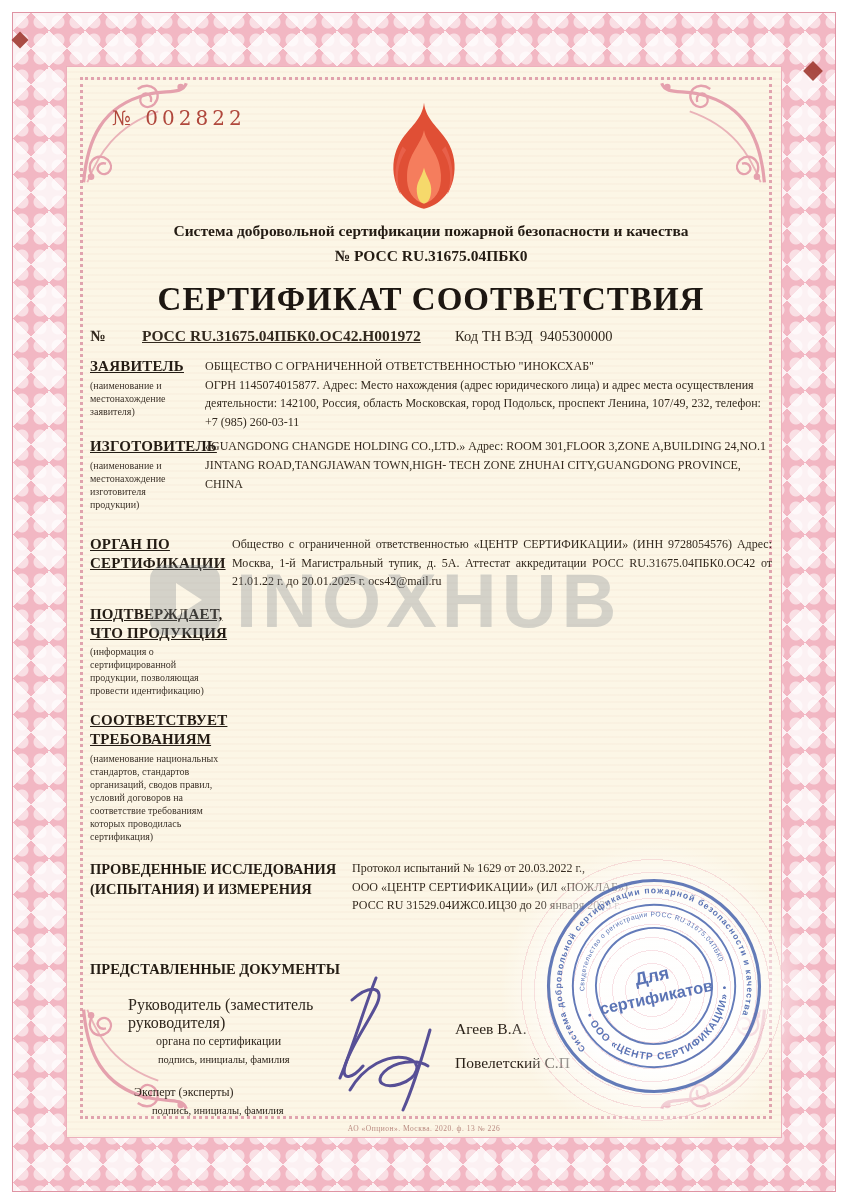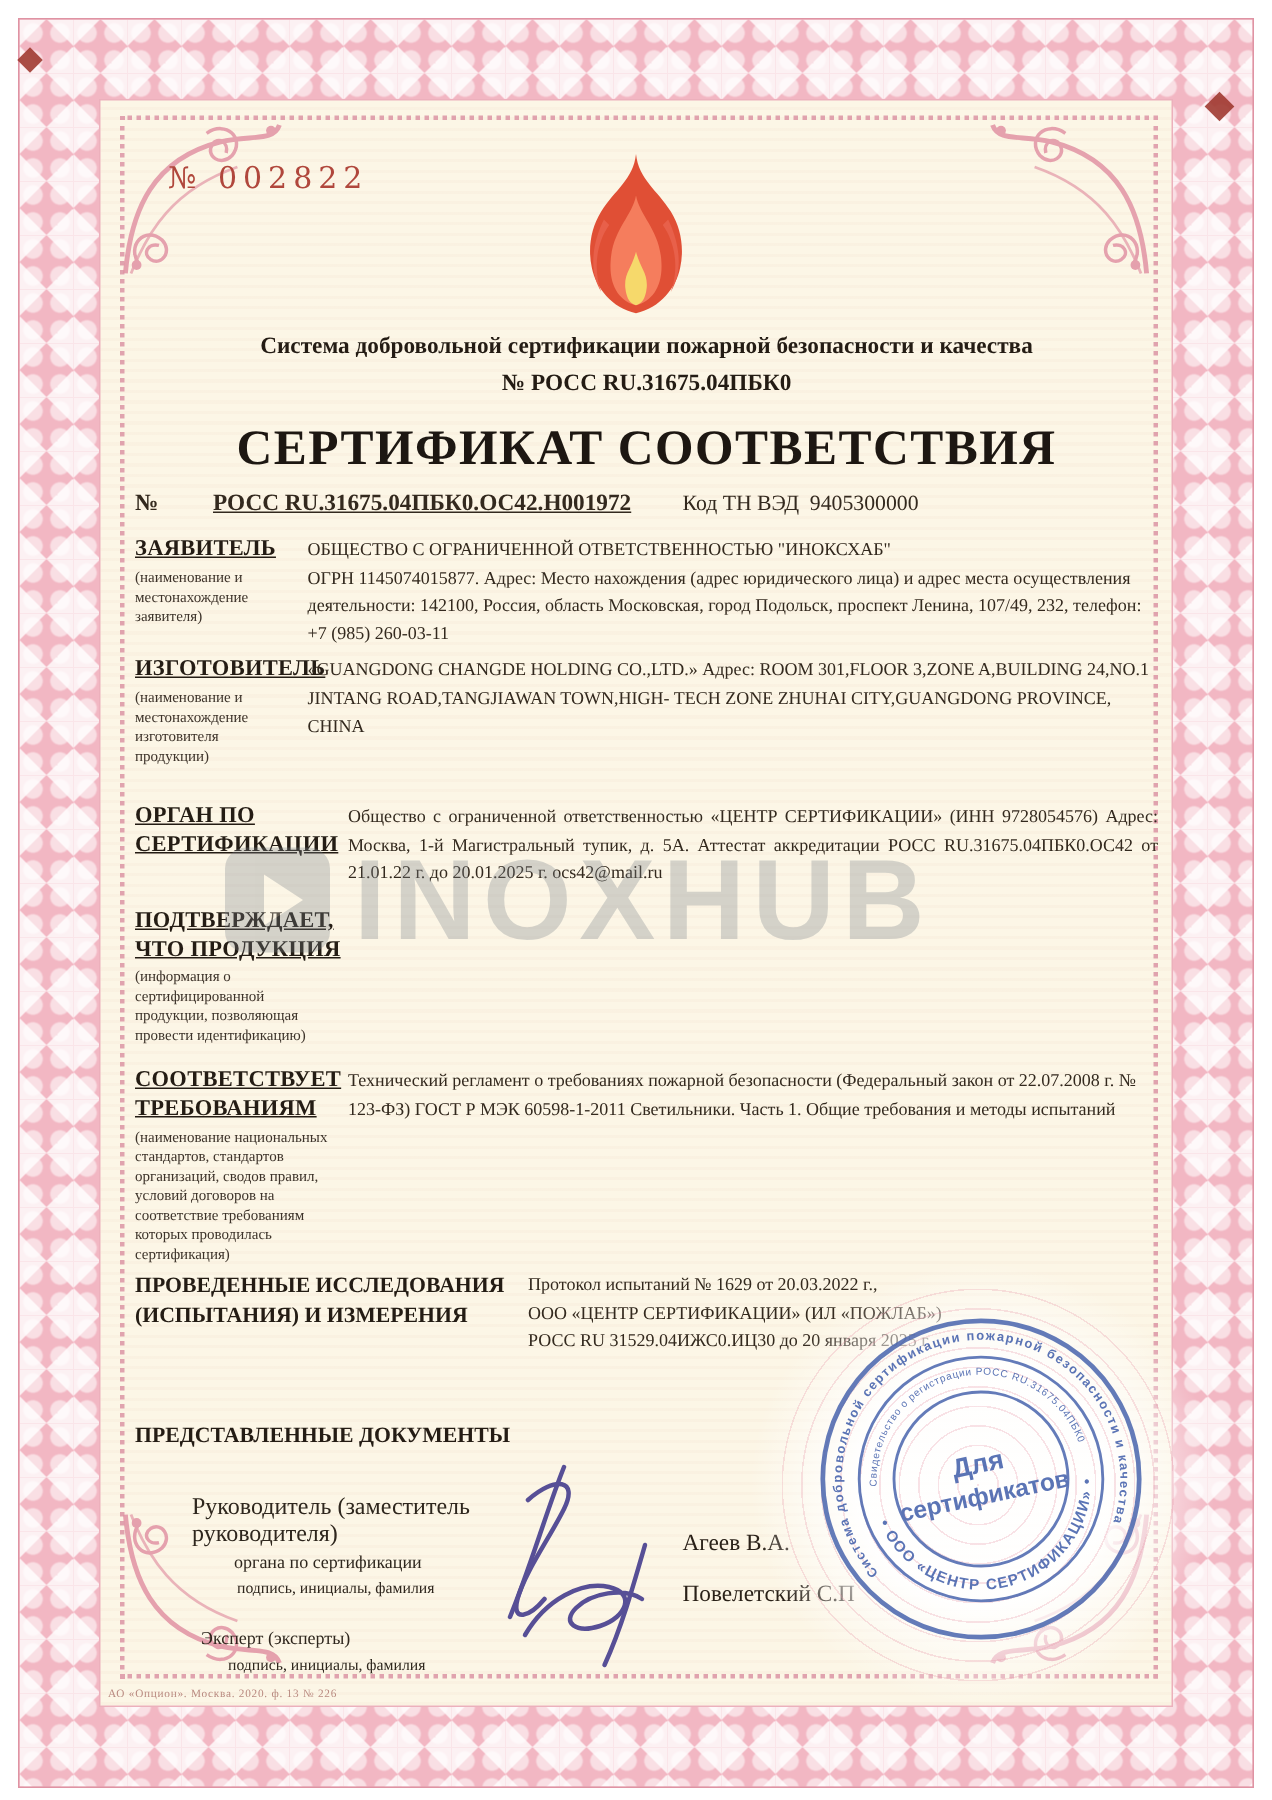--- a/index.html
+++ b/index.html
@@ -47,21 +47,21 @@
   .meta2{margin-top:9px;align-items:flex-end;}
 
   .sec{display:flex;}
   .lab{flex:none;}
   .lab-115{width:115px;}
   .lab-142{width:142px;}
   .lab-h{font-weight:700;font-size:15px;text-decoration:underline;color:#241c14;letter-spacing:.2px;line-height:1.25;}
   .lab-note{font-size:10px;line-height:1.3;color:#3d332a;margin-top:3px;padding-right:10px;}
   .val{flex:1;font-size:12px;line-height:1.55;color:#33291e;}
   .just{text-align:justify;}
-  .m12{margin-top:12px;} .m6{margin-top:6px;} .m24{margin-top:24px;justify-content:flex-end;} .m14{margin-top:14px;} .m22{margin-top:4px;}
+  .m12{margin-top:12px;} .m6{margin-top:6px;} .m24{margin-top:24px;justify-content:flex-end;} .m14{margin-top:14px;} .m22{margin-top:16px;}
   .tests-lab{width:262px;font-weight:700;font-size:14.5px;line-height:1.4;color:#241c14;flex:none;}
   .docs{margin-top:46px;font-weight:700;font-size:14.5px;color:#241c14;}
 
   
   .watermark{position:absolute;left:150px;top:552px;width:690px;height:96px;display:flex;align-items:center;
     opacity:.30;color:#79828a;pointer-events:none;z-index:5;}
   .wm-icon{width:70px;height:70px;background:#79828a;border-radius:14px;position:relative;flex:none;margin-right:16px;}
   .wm-icon:before{content:"";position:absolute;left:26px;top:18px;border-left:26px solid #fcf6e6;
     border-top:17px solid transparent;border-bottom:17px solid transparent;}
   .wm-text{font-family:"Liberation Sans","DejaVu Sans",sans-serif;font-weight:700;font-size:76px;letter-spacing:5px;}
@@ -77,21 +77,21 @@
   .name2{margin-top:16px;}
 
   .signature{position:absolute;left:312px;top:972px;width:150px;height:150px;z-index:6;}
 
   .stamp-halo{position:absolute;left:500px;top:842px;width:310px;height:296px;
     background:radial-gradient(closest-side, rgba(255,255,255,.95) 55%, rgba(255,255,255,0) 100%);z-index:3;}
   .rosette{position:absolute;left:520px;top:858px;width:264px;height:264px;border-radius:50%;opacity:.5;z-index:3;
     background:repeating-radial-gradient(circle at 50% 50%, rgba(231,150,167,.55) 0 1px, rgba(0,0,0,0) 1px 13px);}
   .stamp{position:absolute;left:538px;top:870px;width:232px;height:232px;transform:rotate(-12deg);opacity:.9;z-index:4;}
 
-  .imprint{position:absolute;left:72px;right:72px;top:1124px;text-align:left;font-size:7.5px;
+  .imprint{position:absolute;left:72px;right:72px;top:1124px;text-align:center;font-size:7.5px;
     letter-spacing:.5px;color:#b98a80;}
 </style>
 </head>
 <body>
 
 <div class="page">
 
   <div class="band"></div>
   <div class="paper"></div>
   <div class="chain"></div>
@@ -188,21 +188,20 @@
         <div class="lab-note">(информация о сертифицированной продукции, позволяющая провести идентификацию)</div>
       </div>
     </div>
 
     <div class="sec m14">
       <div class="lab lab-142">
         <div class="lab-h">СООТВЕТСТВУЕТ</div>
         <div class="lab-h">ТРЕБОВАНИЯМ</div>
         <div class="lab-note">(наименование национальных стандартов, стандартов организаций, сводов правил, условий договоров на соответствие требованиям которых проводилась сертификация)</div>
       </div>
-      <div class="val">Технический регламент о требованиях пожарной безопасности (Федеральный закон от 22.07.2008 г. № 123-ФЗ) ГОСТ Р МЭК 60598-1-2011 Светильники. Часть 1. Общие требования и методы испытаний</div>
     </div>
 
     <div class="sec m22">
       <div class="tests-lab">
         <div>ПРОВЕДЕННЫЕ ИССЛЕДОВАНИЯ</div>
         <div>(ИСПЫТАНИЯ) И ИЗМЕРЕНИЯ</div>
       </div>
       <div class="val">
         <div>Протокол испытаний № 1629 от  20.03.2022 г.,</div>
         <div>ООО «ЦЕНТР СЕРТИФИКАЦИИ» (ИЛ «ПОЖЛАБ»)</div>

